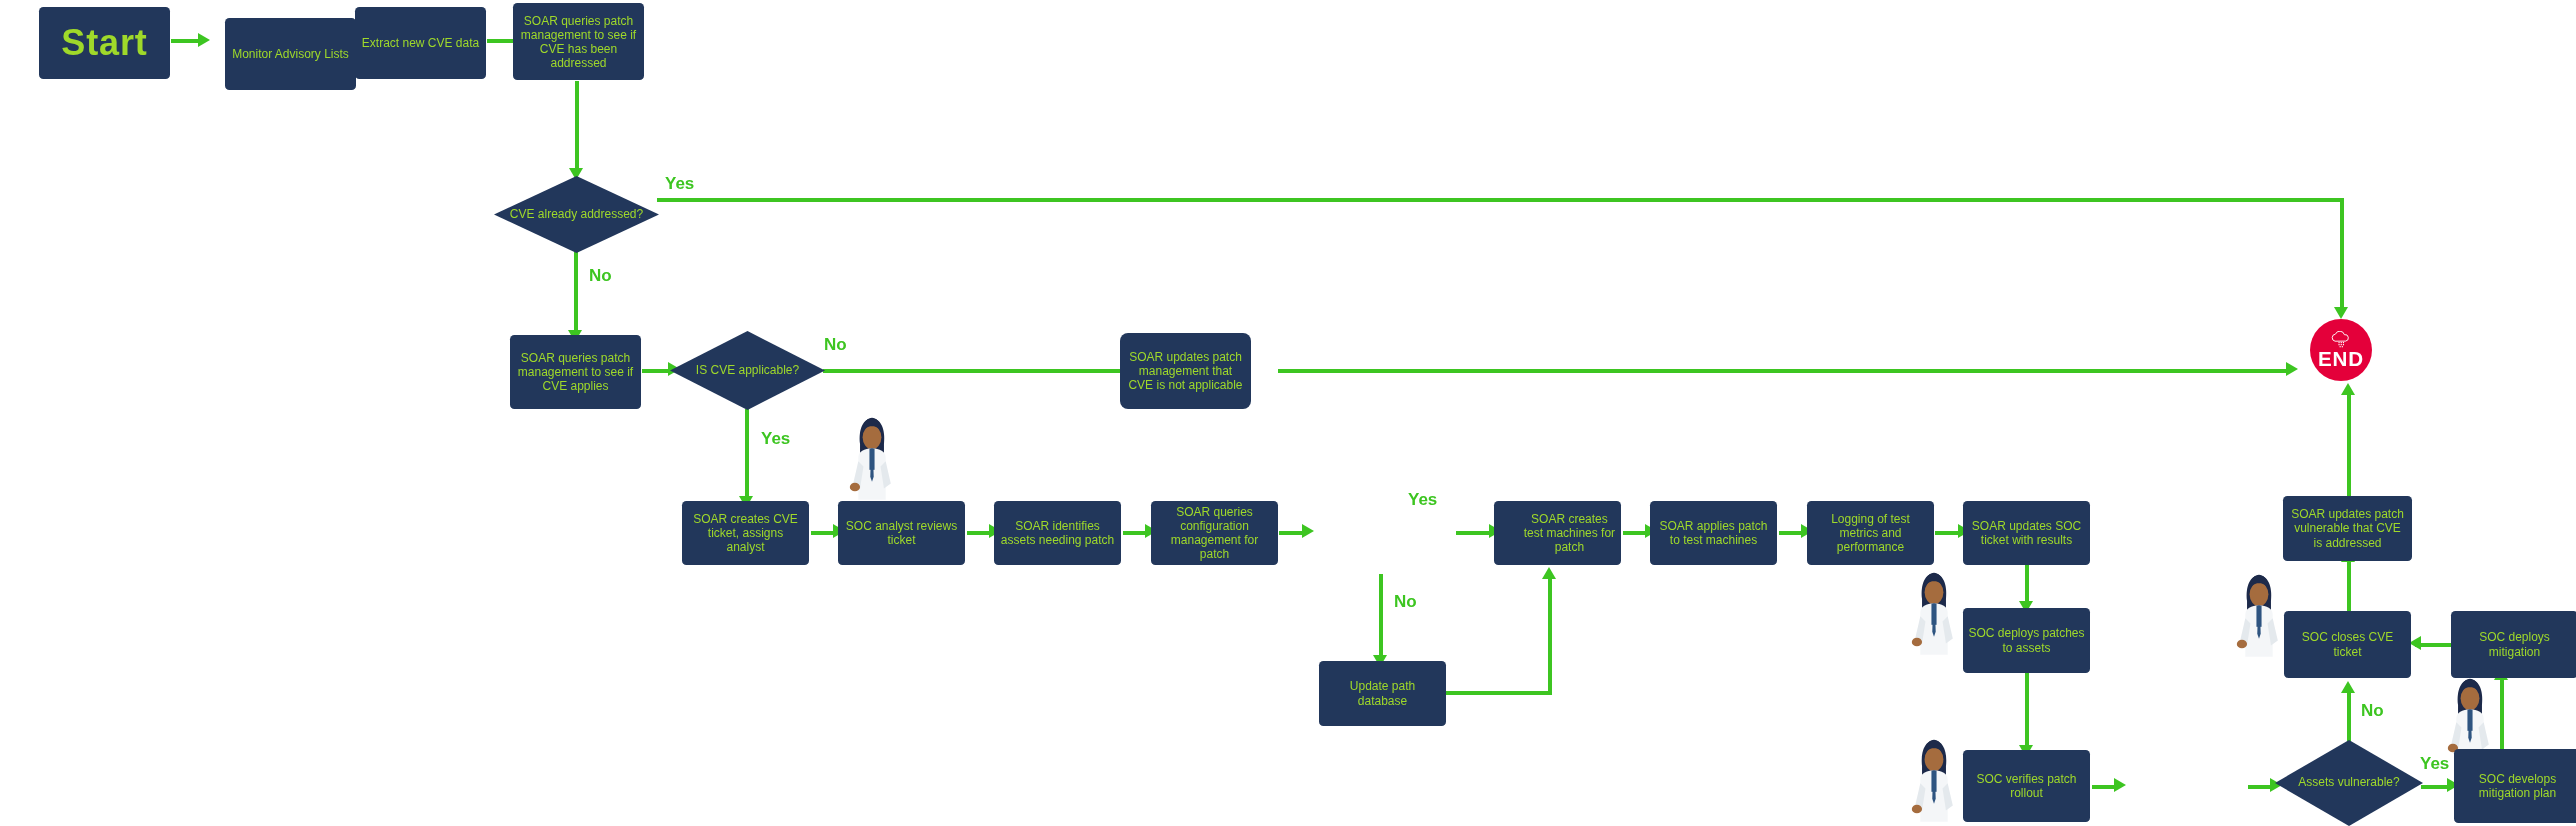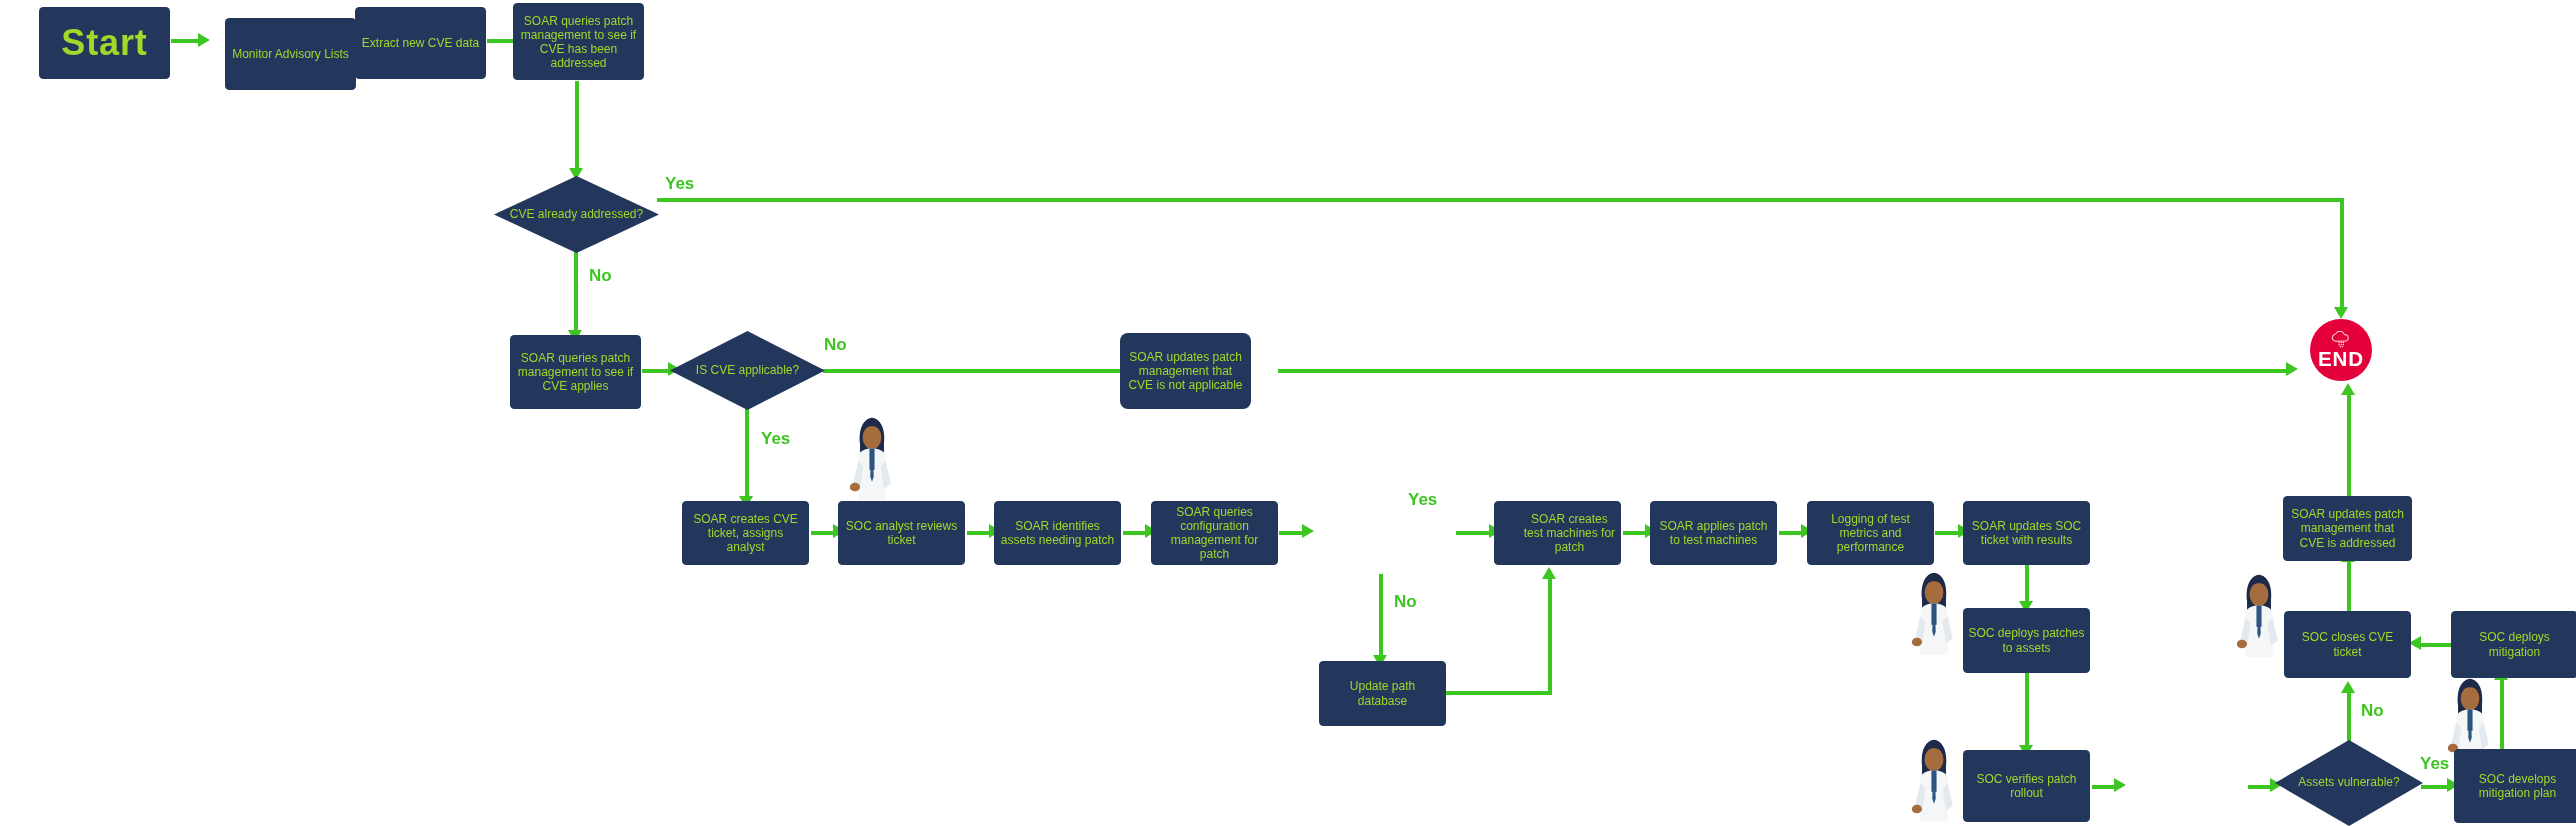--- a/index.html
+++ b/index.html
@@ -292,20 +292,20 @@
   </svg>
 
   <div class="node proc-sm" style="left:2284px;top:611px;width:127px;height:67px;">
     <span class="lbl">SOC closes CVE ticket</span>
   </div>
 
   <div class="vline" style="left:2347px;top:560px;height:53px;"></div>
   <div class="arr arr-u" style="left:2341px;top:550px;"></div>
 
   <div class="node proc-sm" style="left:2283px;top:496px;width:129px;height:65px;">
-    <span class="lbl">SOAR updates patch management that CVE is addressed</span>
+    <span class="lbl">SOAR updates patch vulnerable that CVE is addressed</span>
   </div>
 
   <div class="vline" style="left:2347px;top:393px;height:105px;"></div>
   <div class="arr arr-u" style="left:2341px;top:383px;"></div>
 
 </div>
 
 
 </body></html>

